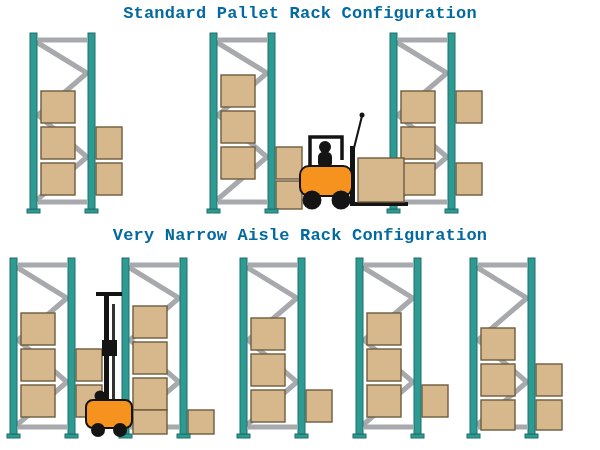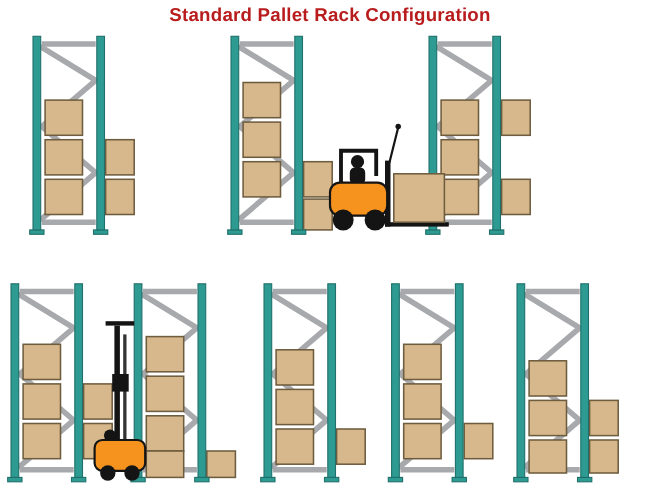--- a/index.html
+++ b/index.html
@@ -15,37 +15,38 @@
     background: #ffffff;
     overflow: hidden;
   }
   .title {
     position: absolute;
     left: 0;
     width: 100%;
     text-align: center;
     font-size: 17px;
     font-weight: 600;
-    color: #b91c1c;
+    color: #0369a1;
     letter-spacing: 0.2px;
-    font-family: Liberation Sans, sans-serif;
+    font-family: Liberation Mono, monospace;
   }
   .title-standard { top: 4px; }
   .title-vna { top: 226px; }
   #diagram-svg {
     position: absolute;
     top: 0;
     left: 0;
   }
 </style>
 </head>
 <body>
 
 <div class="stage">
   <div class="title title-standard">Standard Pallet Rack Configuration</div>
+  <div class="title title-vna">Very Narrow Aisle Rack Configuration</div>
   <svg id="diagram-svg" width="600" height="450" viewBox="0 0 600 450">
       <g>
         <line x1="38" y1="40" x2="87" y2="40" stroke="#a7a9ac" stroke-width="5"></line>
         <line x1="38" y1="202" x2="87" y2="202" stroke="#a7a9ac" stroke-width="5"></line>
         <polyline points="38,199 87,157 38,115 87,73 38,43" fill="none" stroke="#a7a9ac" stroke-width="5" stroke-linecap="round"></polyline>
         <rect x="41" y="91" width="34" height="32" fill="#d6b88c" stroke="#6e5c3e" stroke-width="1.4"></rect>
         <rect x="41" y="127" width="34" height="32" fill="#d6b88c" stroke="#6e5c3e" stroke-width="1.4"></rect>
         <rect x="41" y="163" width="34" height="32" fill="#d6b88c" stroke="#6e5c3e" stroke-width="1.4"></rect>
         <rect x="96" y="127" width="26" height="32" fill="#d6b88c" stroke="#6e5c3e" stroke-width="1.4"></rect>
         <rect x="96" y="163" width="26" height="32" fill="#d6b88c" stroke="#6e5c3e" stroke-width="1.4"></rect>

